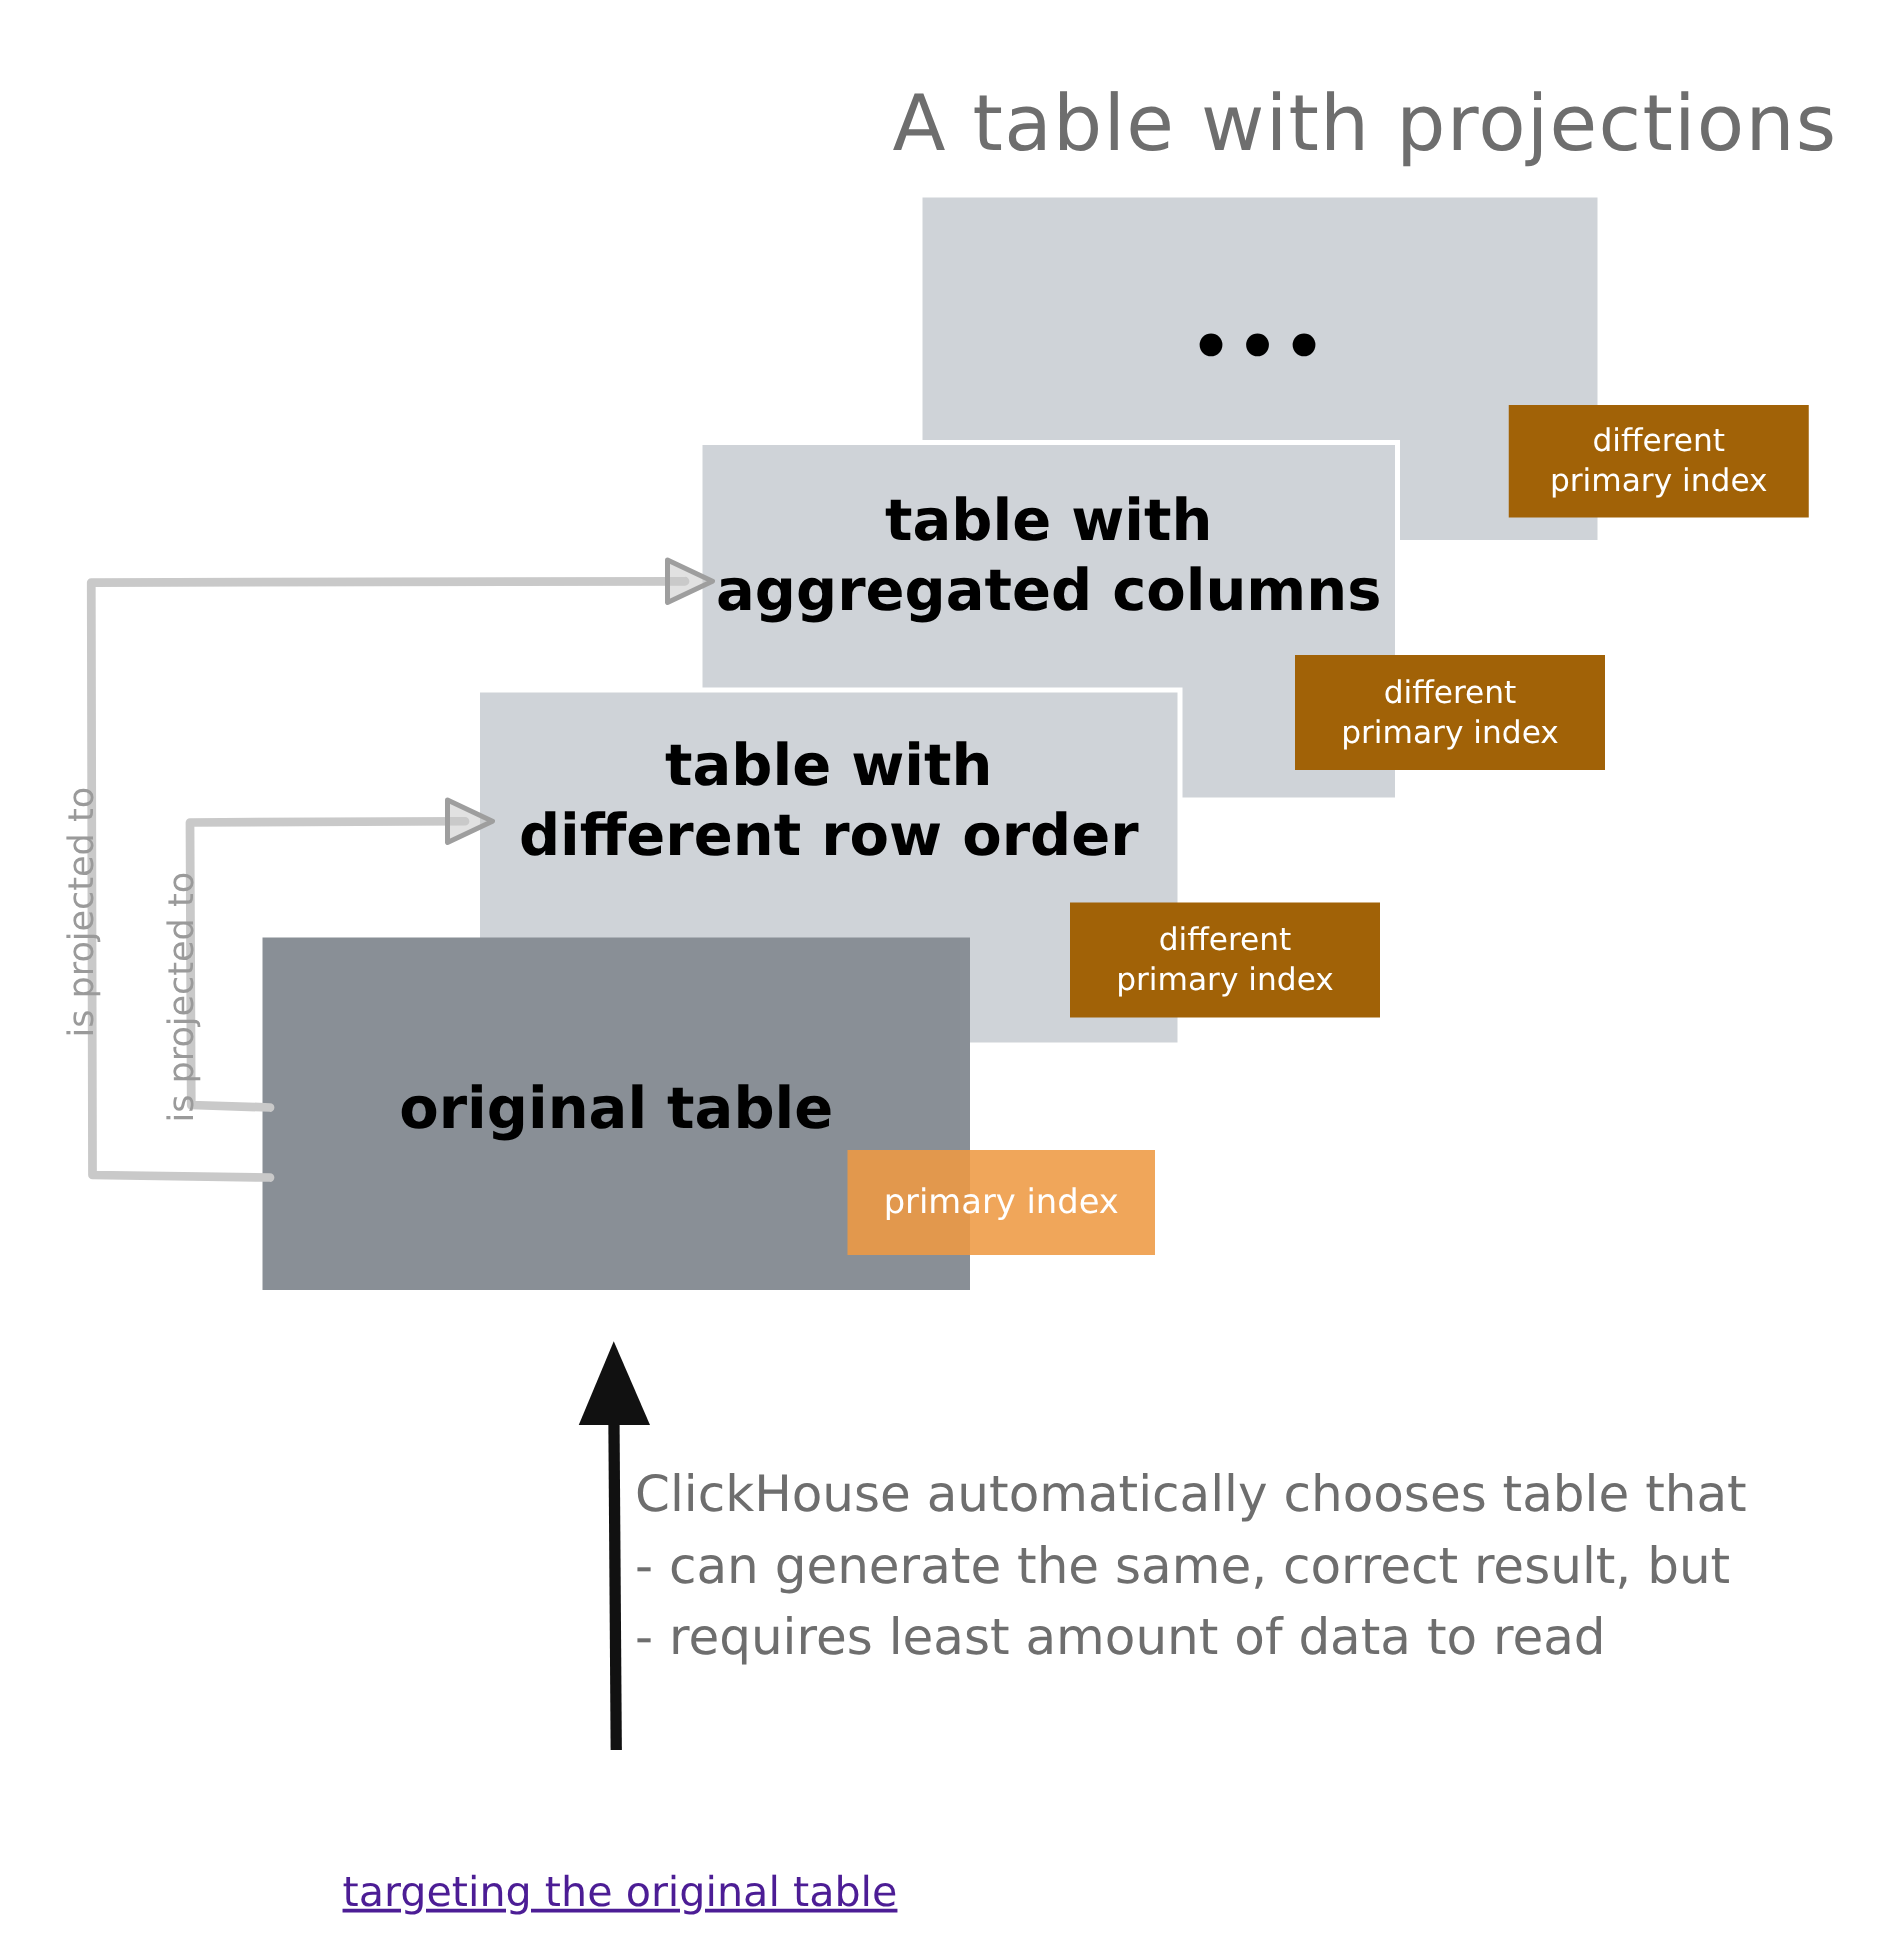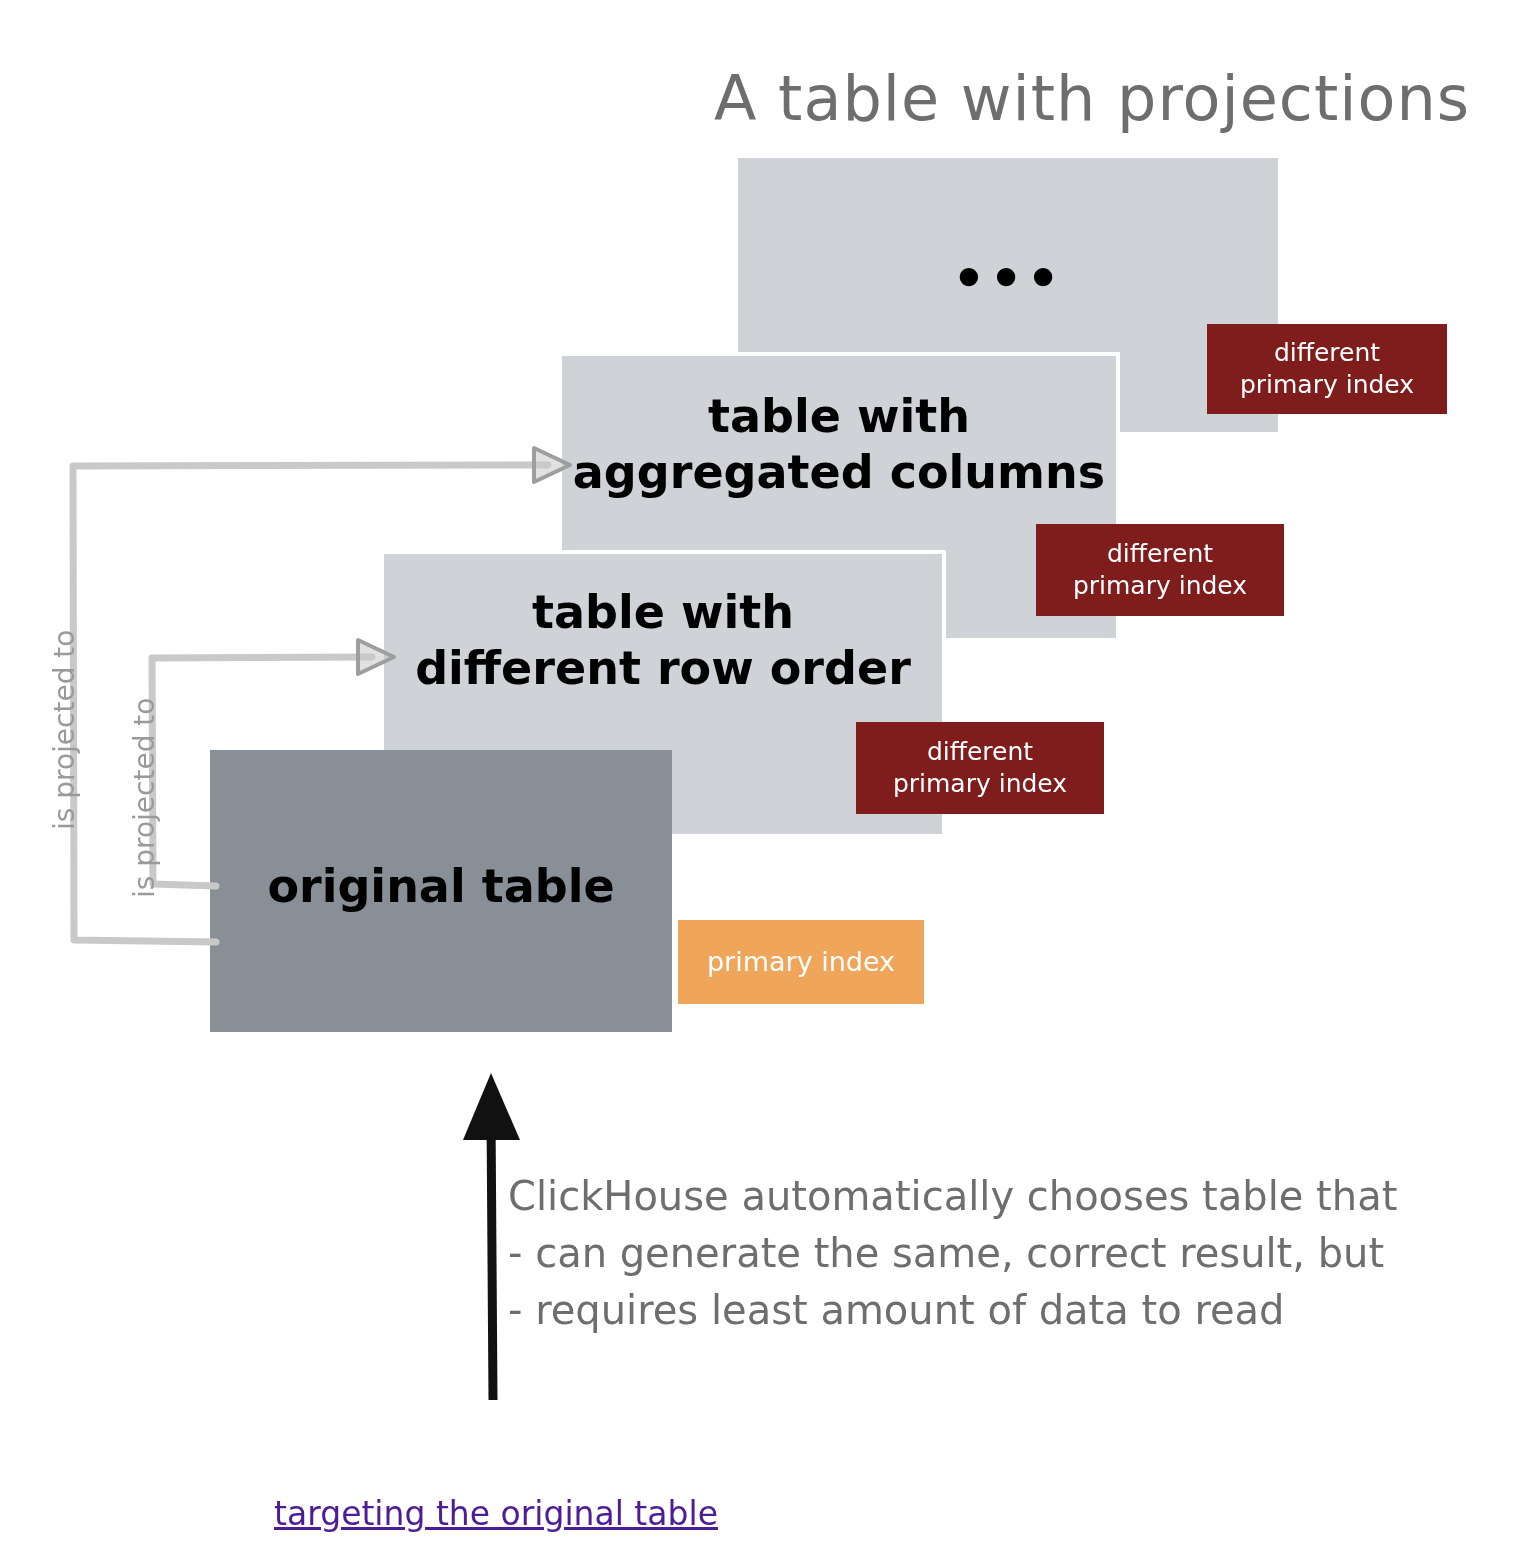--- a/index.html
+++ b/index.html
@@ -72,21 +72,21 @@
     color: #000;
     font-size: 52px;
     font-weight: 700;
     letter-spacing: 4px;
     line-height: 1;
   }
 
   
   .badge {
     position: absolute;
-    background: #7f1d1d;
+    background: #a16207;
     color: #ffffff;
     font-size: 25px;
     line-height: 1.28;
     text-align: center;
     display: flex;
     align-items: center;
     justify-content: center;
     white-space: pre-line;
     box-sizing: border-box;
   }
@@ -159,21 +159,21 @@
     <div class="card-label hand" style="top:32px;">table with
 aggregated columns</div>
   </div>
 
   <div class="card-outline" style="left:380px; top:550px; width:566px; height:288px;"></div>
   <div class="table-card" style="left:384px; top:554px; width:558px; height:280px;">
     <div class="card-label hand" style="top:30px;">table with
 different row order</div>
   </div>
 
-  <div class="table-card dark" style="left:210px; top:750px; width:462px; height:282px;">
+  <div class="table-card dark" style="left:210px; top:750px; width:566px; height:282px;">
     <div class="card-label hand" style="top:108px;">original table</div>
   </div>
 
   <div class="badge hand" style="left:1207px; top:324px; width:240px; height:90px;">different
 primary index</div>
 
   <div class="badge hand" style="left:1036px; top:524px; width:248px; height:92px;">different
 primary index</div>
 
   <div class="badge hand" style="left:856px; top:722px; width:248px; height:92px;">different

